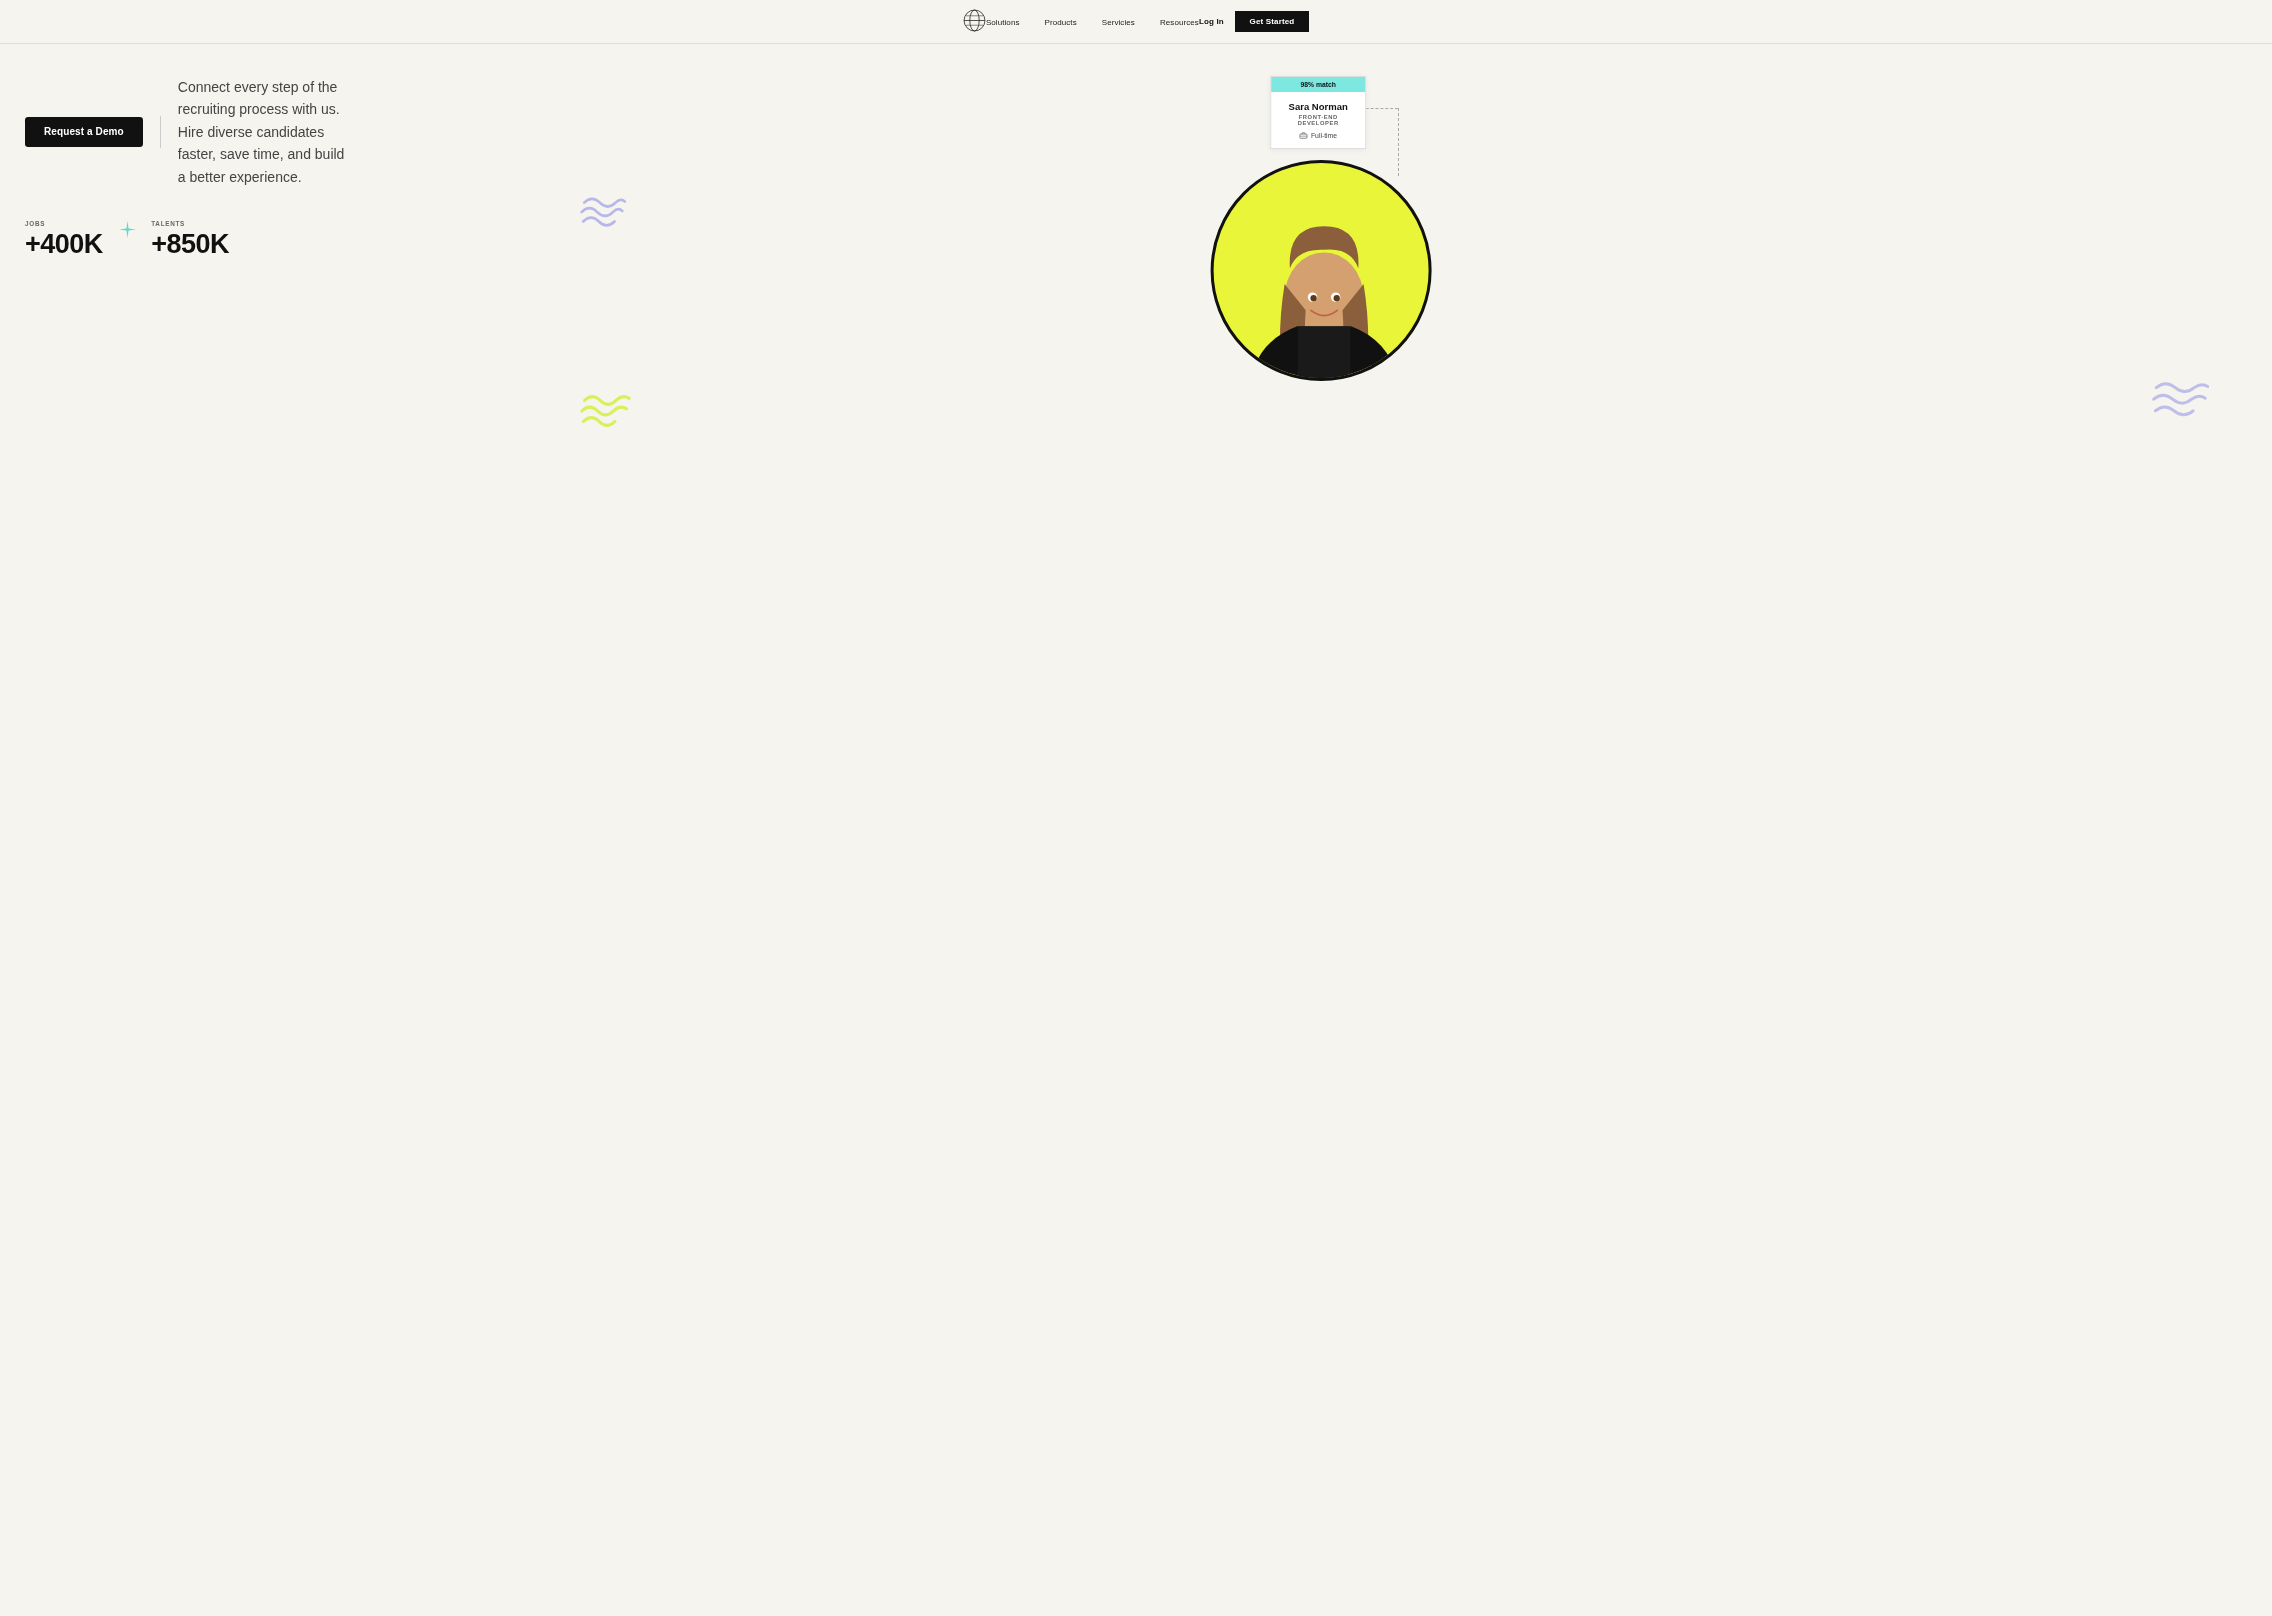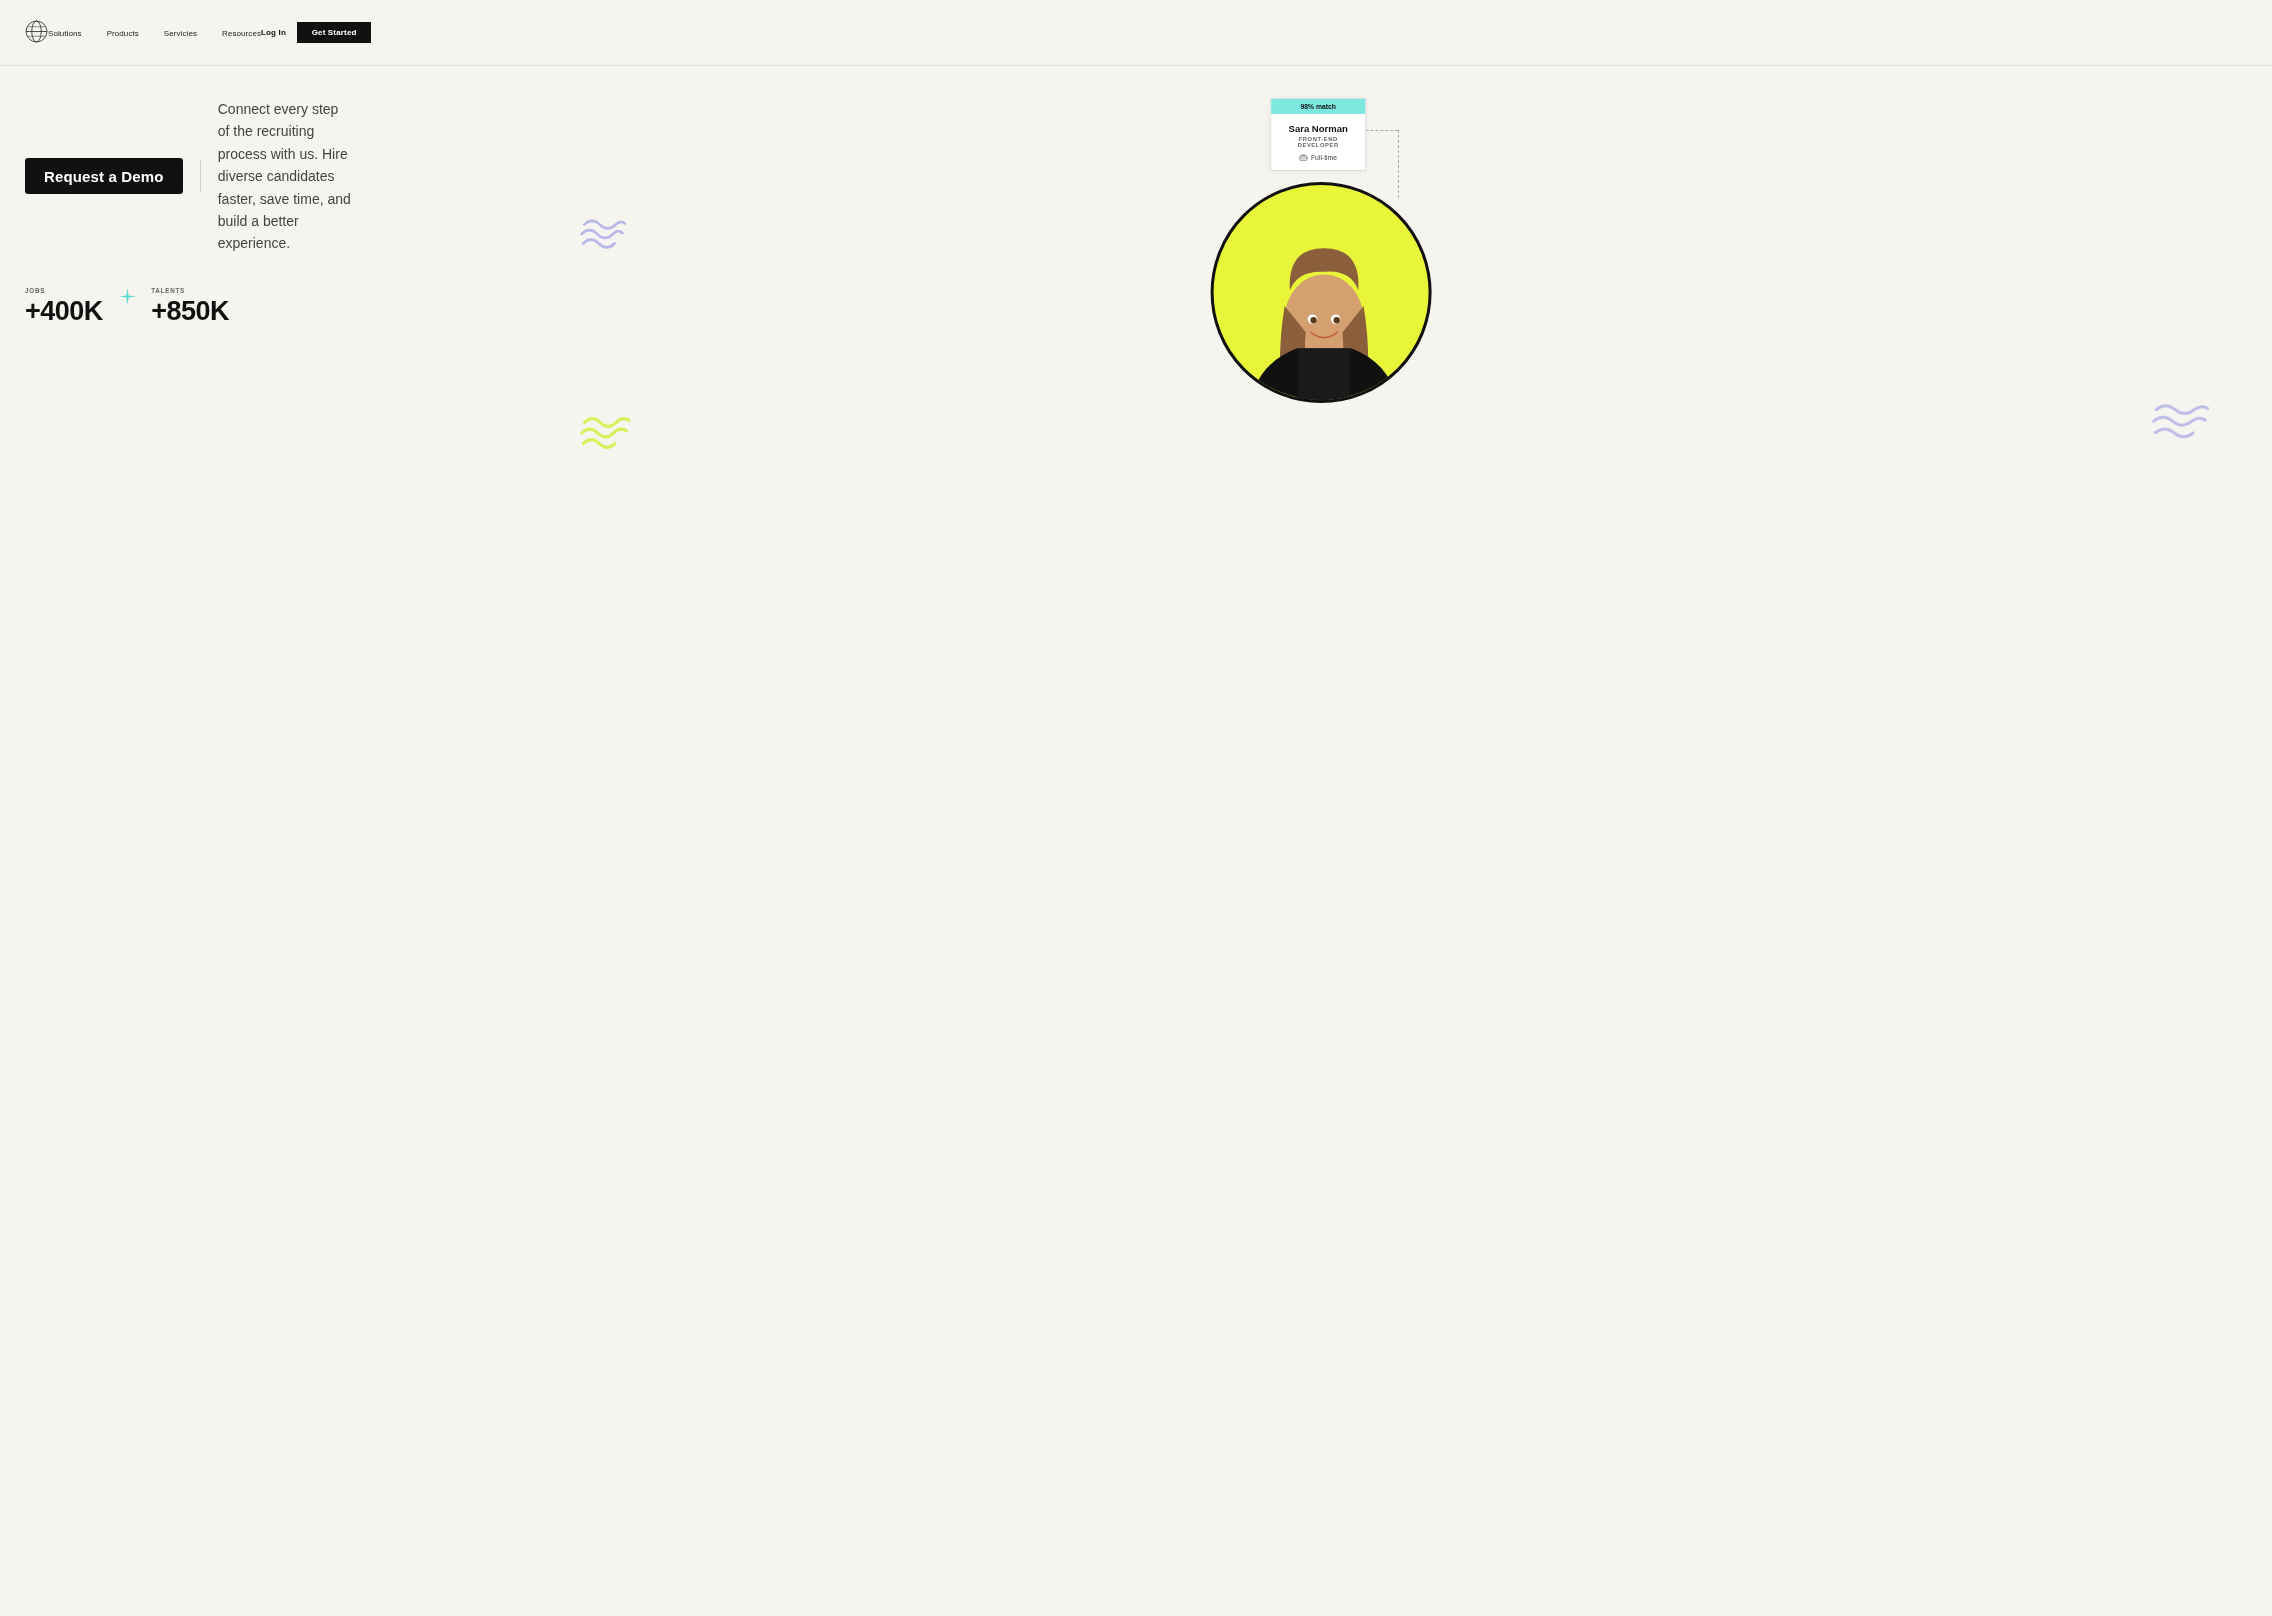--- a/index.html
+++ b/index.html
@@ -8,22 +8,22 @@
       font-family: 'Arial', sans-serif;
       background-color: #f5f4ee;
       min-height: 100vh;
       overflow-x: hidden;
     }
 
     
     nav {
       display: flex;
       align-items: center;
-      justify-content: flex-start;
-      padding: 20px 25px;
+      justify-content: center;
+      padding: 9px 25px;
       background: #f5f4ee;
       border-bottom: 0.5px solid #e0e0d8;
     }
 
     .nav-logo {
       width: 23px;
       height: 23px;
     }
 
     .nav-links {
@@ -111,21 +111,21 @@
       align-items: center;
       gap: 17px;
       margin-bottom: 32px;
     }
 
     .btn-demo {
       background: #111;
       color: #fff;
       border: none;
       padding: 9.5px 19px;
-      font-size: 15px;
+      font-size: 10px;
       font-weight: 700;
       border-radius: 3.2px;
       cursor: pointer;
       letter-spacing: 0.01em;
       white-space: nowrap;
     }
 
     .hero-divider {
       width: 1.1px;
       height: 32px;

